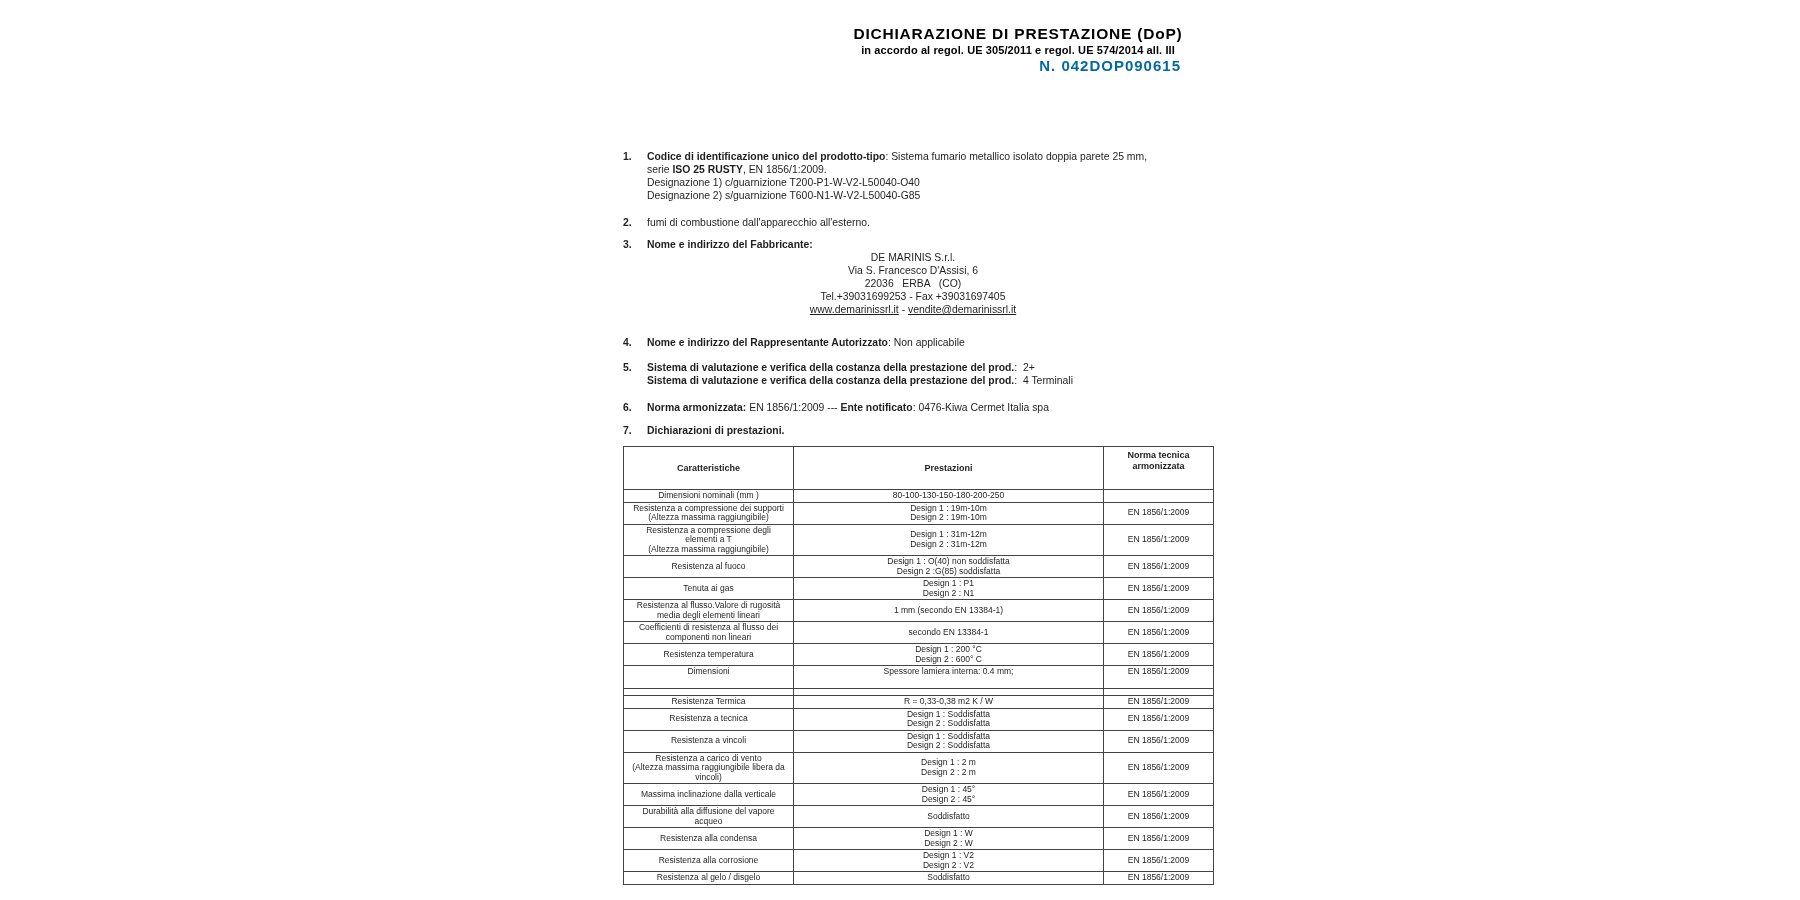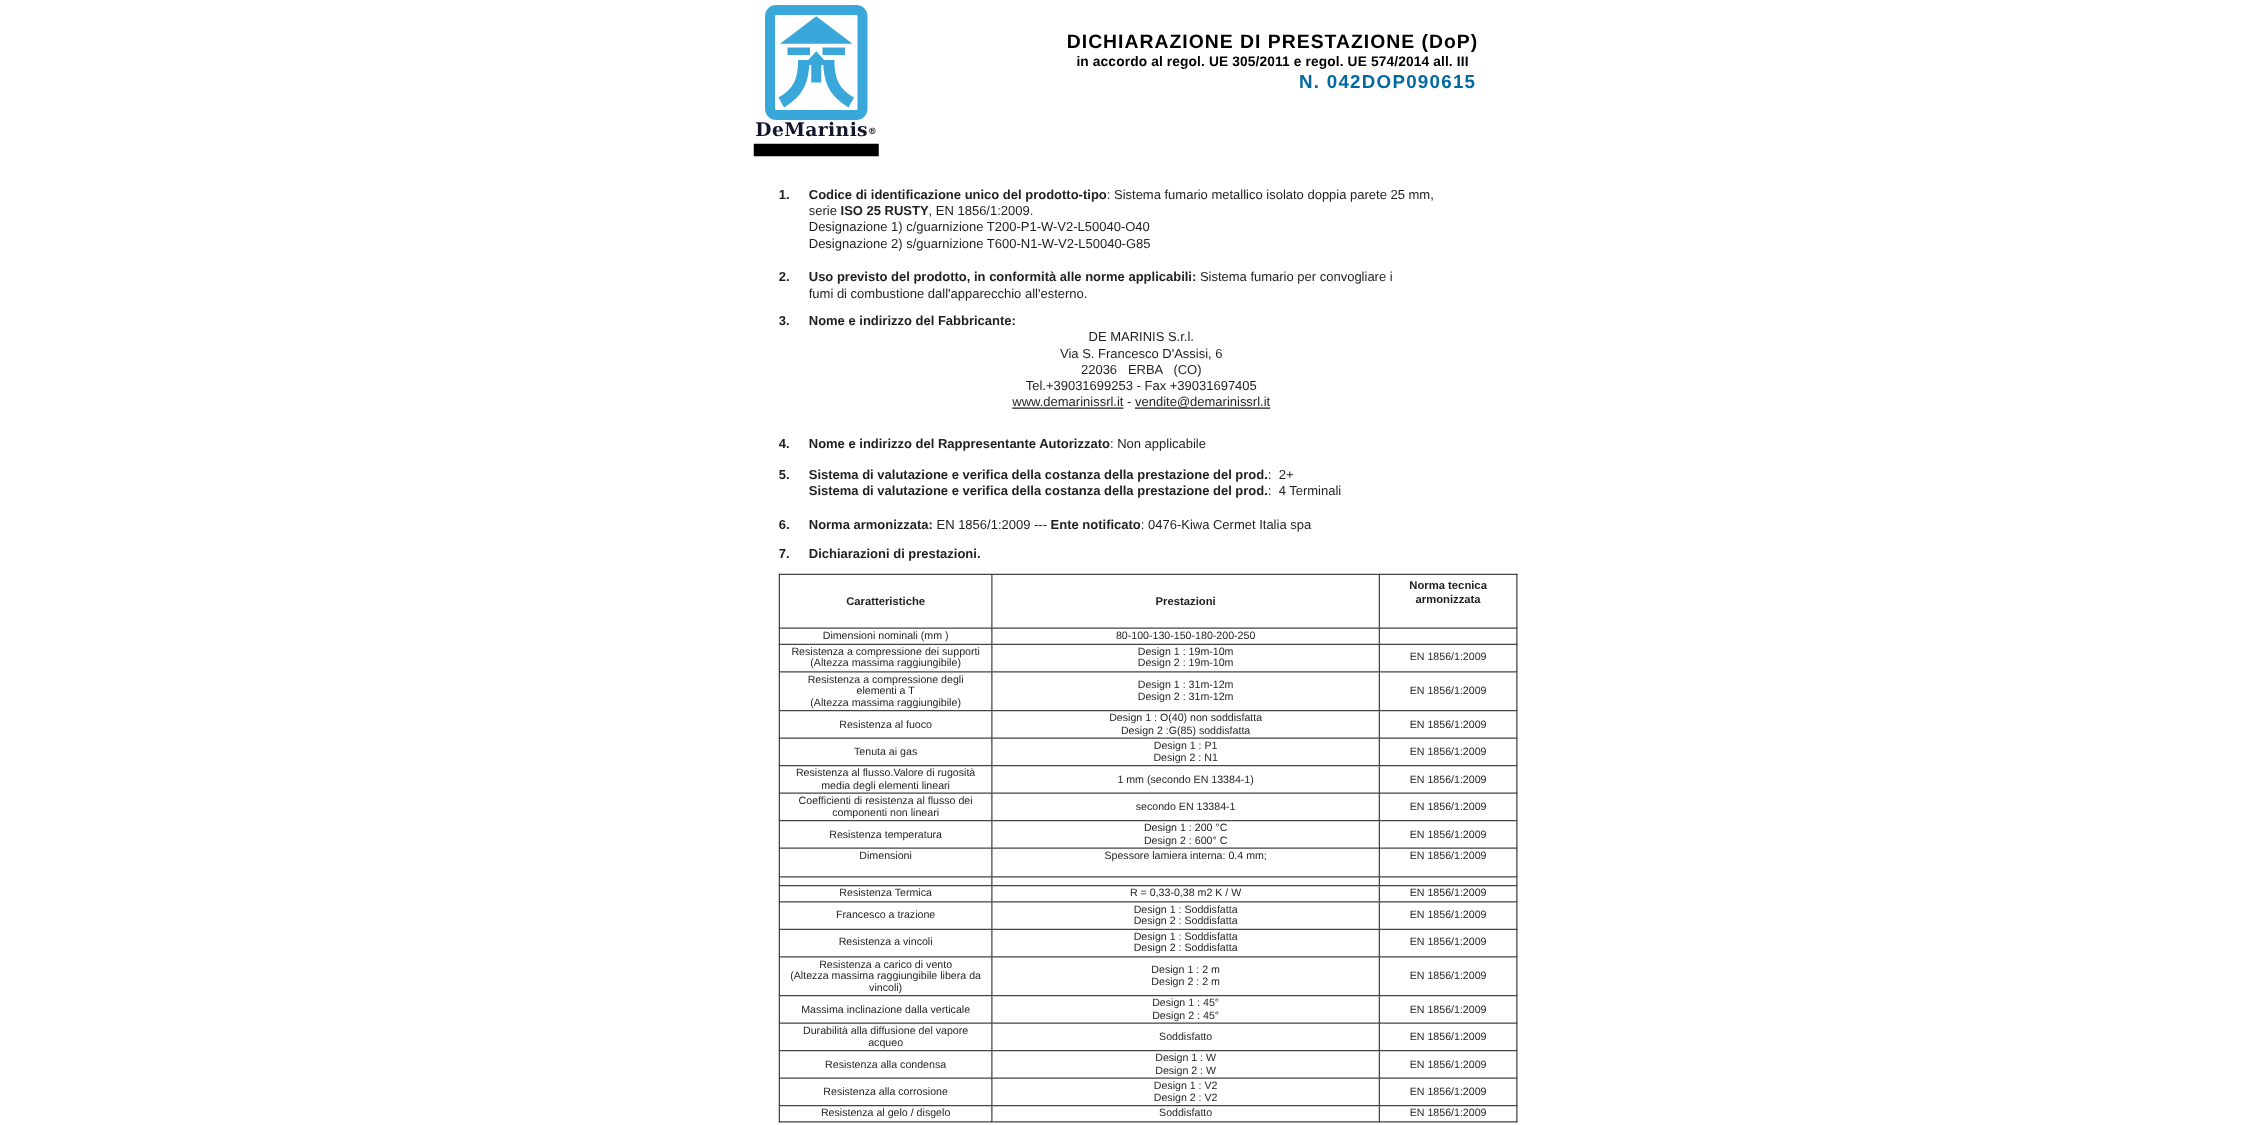--- a/index.html
+++ b/index.html
@@ -44,33 +44,20 @@
   .dtable thead th{font-size:9px;font-weight:bold;height:38px;line-height:11px;}
   .dtable thead th.norma-h{vertical-align:top;padding-top:3px;}
   tr.row-tall td{height:20px;vertical-align:top;}
   tr.row-spacer td{height:6px;padding:0;}
 </style>
 </head>
 <body>
 
 <div class="page">
 
-  <div class="logo">
-    <svg width="84" height="92" viewBox="0 0 84 92">
-      <rect x="5" y="4" width="74" height="84" rx="5" fill="none" stroke-width="8" stroke="#3aa7db"></rect>
-      <polygon points="42,9 13,31 71,31" fill="#3aa7db"></polygon>
-      <rect x="19" y="34" width="18" height="6" fill="#3aa7db"></rect>
-      <rect x="47" y="34" width="18" height="6" fill="#3aa7db"></rect>
-      <path d="M32,44 C32,60 28,70 14,78" fill="none" stroke-width="9" stroke-linecap="butt" stroke="#3aa7db"></path>
-      <path d="M52,44 C52,60 56,70 70,78" fill="none" stroke-width="9" stroke-linecap="butt" stroke="#3aa7db"></path>
-      <polygon points="42,37 32,48 38,48 38,62 46,62 46,48 52,48" fill="#3aa7db"></polygon>
-    </svg>
-    <div class="brand"><span>DeMarinis</span><sup>®</sup></div>
-    <div class="logo-bar"></div>
-  </div>
 
   <div class="header">
     <div class="title">DICHIARAZIONE DI PRESTAZIONE (DoP)</div>
     <div class="subtitle">in accordo al regol. UE 305/2011 e regol. UE 574/2014 all. III</div>
     <div class="docnum">N. 042DOP090615</div>
   </div>
 
   <div class="content">
 
     <div class="item mb14">
@@ -79,21 +66,20 @@
         <div><span class="b">Codice di identificazione unico del prodotto-tipo</span><span>: Sistema fumario metallico isolato doppia parete 25 mm,</span></div>
         <div><span>serie </span><span class="b">ISO 25 RUSTY</span><span>, EN 1856/1:2009.</span></div>
         <div>Designazione 1) c/guarnizione T200-P1-W-V2-L50040-O40</div>
         <div>Designazione 2) s/guarnizione T600-N1-W-V2-L50040-G85</div>
       </div>
     </div>
 
     <div class="item mb9">
       <span class="num">2.</span>
       <div class="itext">
-        <div><span class="b">Uso previsto del prodotto, in conformità alle norme applicabili:</span><span> Sistema fumario per convogliare i</span></div>
         <div>fumi di combustione dall'apparecchio all'esterno.</div>
       </div>
     </div>
 
     <div class="item">
       <span class="num">3.</span>
       <div class="itext">
         <span class="b">Nome e indirizzo del Fabbricante:</span>
       </div>
     </div>
@@ -209,21 +195,21 @@
             <td></td>
             <td></td>
             <td></td>
           </tr>
         <tr>
             <td>Resistenza Termica</td>
             <td>R = 0,33-0,38 m2 K / W</td>
             <td>EN 1856/1:2009</td>
           </tr>
         <tr>
-            <td>Francesco a trazione</td>
+            <td>Resistenza a tecnica</td>
             <td>Design 1 : Soddisfatta
 Design 2 : Soddisfatta</td>
             <td>EN 1856/1:2009</td>
           </tr>
         <tr>
             <td>Resistenza a vincoli</td>
             <td>Design 1 : Soddisfatta
 Design 2 : Soddisfatta</td>
             <td>EN 1856/1:2009</td>
           </tr>

